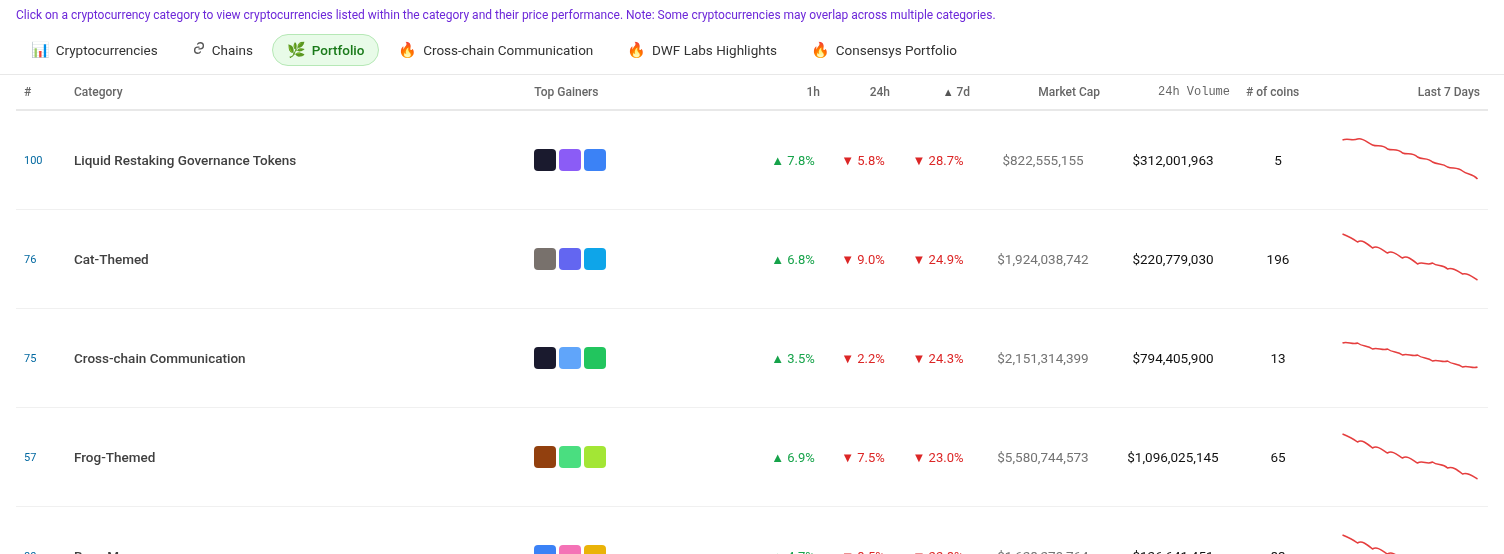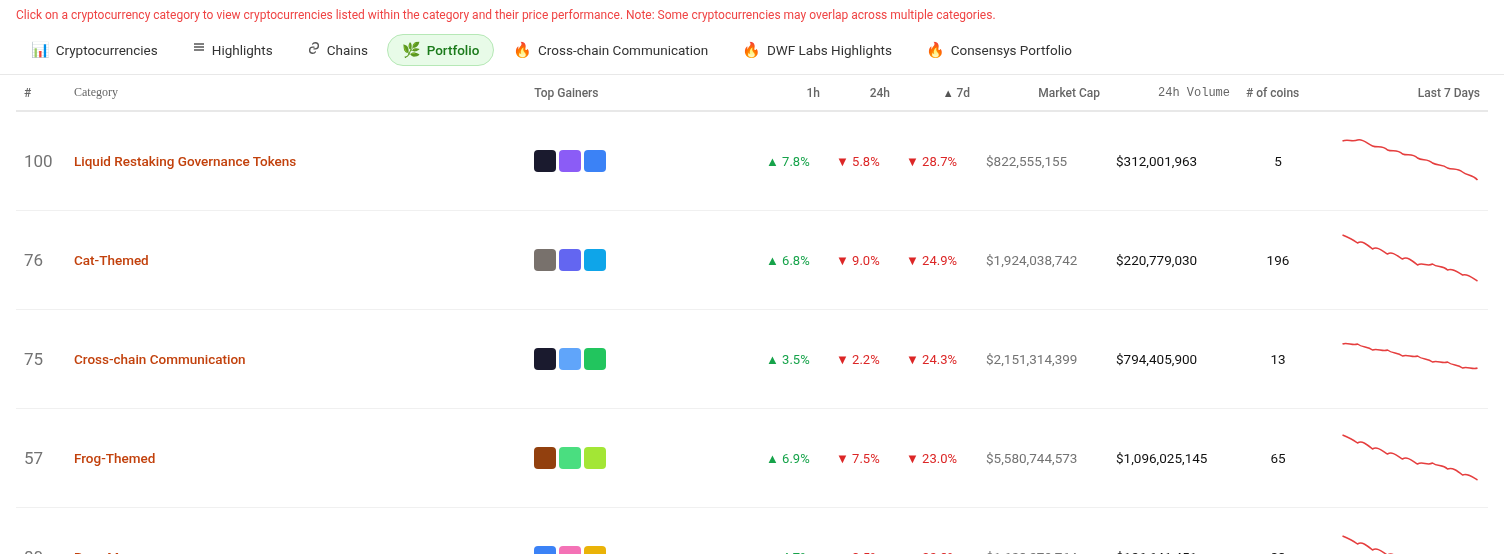--- a/index.html
+++ b/index.html
@@ -3,21 +3,21 @@
   <meta charset="utf-8">
   <style>
     * { box-sizing: border-box; margin: 0; padding: 0; }
     body {
       font-family: -apple-system, BlinkMacSystemFont, 'Segoe UI', Roboto, sans-serif;
       background: #fff;
       color: #111;
       font-size: 14px;
     }
     .top-note {
-      color: #ef4444;
+      color: #6d28d9;
       font-size: 12px;
       padding: 8px 16px 4px 16px;
     }
     .nav-tabs {
       display: flex;
       align-items: center;
       gap: 4px;
       padding: 8px 16px;
       border-bottom: 1px solid #e8e8e8;
       flex-wrap: nowrap;
@@ -61,70 +61,62 @@
       white-space: nowrap;
     }
     th.right { }
     th.center { text-align: left; }
     td {
       padding: 14px 8px;
       font-size: 13.5px;
       border-bottom: 1px solid #f0f0f0;
       vertical-align: middle;
     }
-    td.right { text-align: left; }
+    td.right { text-align: center; }
     td.center { text-align: center; }
-    .rank { color: #737373; font-size: 17px; }
-    .category-name { font-weight: 500; color: #c2410c; }
+    .rank { color: #0369a1; font-size: 11px; }
+    .category-name { font-weight: 500; color: #404040; }
     .coin-icons { display: flex; gap: 3px; align-items: center; }
     .coin-icon {
       width: 22px; height: 22px; border-radius: 4px;
       background: #ddd;
       display: inline-flex; align-items: center; justify-content: center;
       font-size: 10px; overflow: hidden;
     }
     .pct-up { color: #16a34a; font-size: 13px; }
     .pct-down { color: #dc2626; font-size: 13px; }
     .arrow-up { color: #16a34a; }
     .arrow-down { color: #dc2626; }
     .market-cap { color: #737373; }
     .coin-count { color: #111; text-align: center; }
     .chart-cell { text-align: right; }
     .sparkline-svg { display: block; margin-left: auto; }
     .sort-arrow { color: #555; font-size: 11px; }
     .col-num { width: 50px; }
-    .col-cat { min-width: 220px; font-family: Liberation Serif, serif; }
+    .col-cat { min-width: 220px; }
     .col-gainers { min-width: 120px; }
     .col-1h { width: 70px; text-align: right; }
     .col-24h { width: 70px; text-align: right; }
     .col-7d { width: 80px; text-align: right; }
     .col-mc { width: 130px; text-align: right; }
     .col-vol { width: 130px; text-align: right; font-family: Liberation Mono, monospace; }
     .col-coins { width: 80px; text-align: center; }
     .col-chart { width: 170px; text-align: right; }
   </style>
 </head>
 <body>
 
 <div>
   <p class="top-note">Click on a cryptocurrency category to view cryptocurrencies listed within the category and their price performance. Note: Some cryptocurrencies may overlap across multiple categories.</p>
 </div>
 
 <nav class="nav-tabs">
 <div class="nav-tab">
       <span class="tab-icon">📊</span>
       <span>Cryptocurrencies</span>
-    </div>
-    <div class="nav-tab">
-      <span class="tab-icon"><svg width="14" height="14" viewBox="0 0 14 14">
-          <line x1="2" y1="3" x2="12" y2="3" stroke="#555" stroke-width="1.5"></line>
-          <line x1="2" y1="6" x2="12" y2="6" stroke="#555" stroke-width="1.5"></line>
-          <line x1="2" y1="9" x2="12" y2="9" stroke="#555" stroke-width="1.5"></line>
-        </svg></span>
-      <span>Highlights</span>
     </div>
     <div class="nav-tab">
       <span class="tab-icon"><svg width="14" height="14" viewBox="0 0 16 16">
           <path d="M6.5 3.5C7 2.5 8 2 9.5 2c2 0 3.5 1.5 3.5 3.5S11.5 9 9.5 9H8" fill="none" stroke="#555" stroke-width="1.5" stroke-linecap="round"></path>
           <path d="M9.5 12.5C9 13.5 8 14 6.5 14C4.5 14 3 12.5 3 10.5S4.5 7 6.5 7H8" fill="none" stroke="#555" stroke-width="1.5" stroke-linecap="round"></path>
         </svg></span>
       <span>Chains</span>
     </div>
     <div class="nav-tab active">
       <span class="tab-icon">🌿</span>

